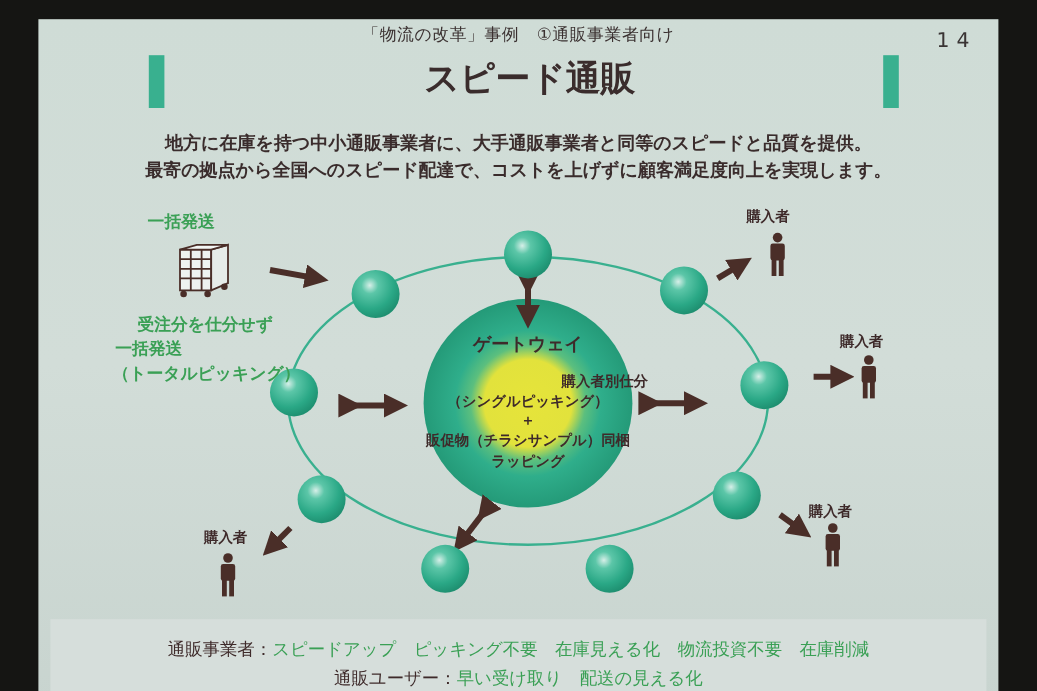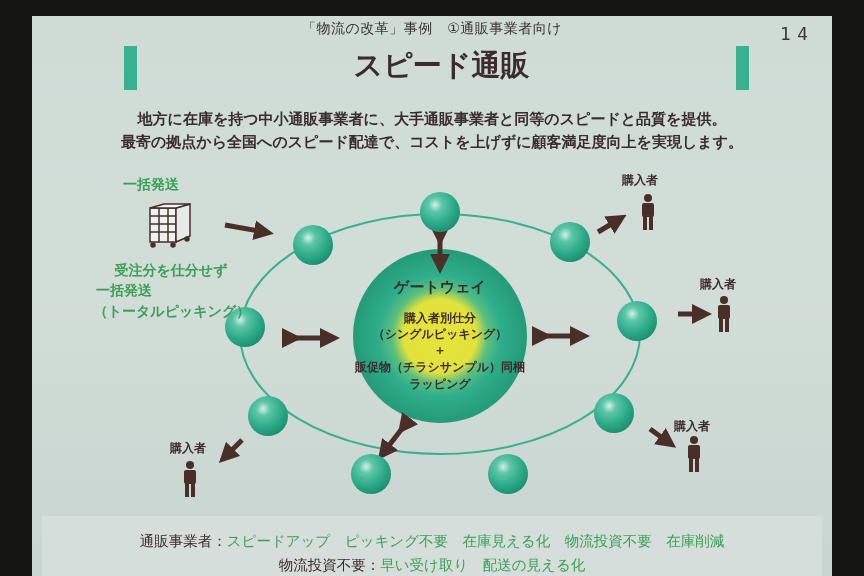--- a/index.html
+++ b/index.html
@@ -121,32 +121,32 @@
       </g>
     </g>
   </svg>
 
   <div class="txt green" style="left:91px;top:160px;font-size:14px">一括発送</div>
   <div class="txt green" style="left:64px;top:246px;font-size:14px;width:150px;text-align:center">受注分を仕分せず</div>
   <div class="txt green" style="left:64px;top:266px;font-size:14px;width:150px;text-align:left">一括発送</div>
   <div class="txt green" style="left:50px;top:287px;font-size:14px;width:180px;text-align:center">（トータルピッキング）</div>
 
   <div class="txt brown" style="left:308px;top:262px;width:200px;text-align:center;font-size:15px">ゲートウェイ</div>
-  <div class="txt brown" style="left:308px;top:294px;width:200px;text-align:center;font-size:12px">購入者別仕分</div>
+  <div class="txt brown" style="left:308px;top:294px;width:200px;font-size:12px">購入者別仕分</div>
   <div class="txt brown" style="left:308px;top:310px;width:200px;text-align:center;font-size:12px">（シングルピッキング）</div>
   <div class="txt brown" style="left:308px;top:326px;width:200px;text-align:center;font-size:12px">＋</div>
   <div class="txt brown" style="left:288px;top:343px;width:240px;text-align:center;font-size:12px">販促物（チラシサンプル）同梱</div>
   <div class="txt brown" style="left:308px;top:360px;width:200px;text-align:center;font-size:12px">ラッピング</div>
 
   <div class="txt brown" style="left:590px;top:156px;font-size:12px">購入者</div>
   <div class="txt brown" style="left:668px;top:260px;font-size:12px">購入者</div>
   <div class="txt brown" style="left:642px;top:402px;font-size:12px">購入者</div>
   <div class="txt brown" style="left:138px;top:424px;font-size:12px">購入者</div>
 
   <div class="footer">
     <div class="line" style="top:16px">
       <span class="brown">通販事業者：</span><span class="green">スピードアップ　ピッキング不要　在庫見える化　物流投資不要　在庫削減</span>
     </div>
     <div class="line" style="top:40px">
-      <span class="brown">物流投資不要：</span><span class="green">早い受け取り　配送の見える化</span>
+      <span class="brown">通販ユーザー：</span><span class="green">早い受け取り　配送の見える化</span>
     </div>
   </div>
 </div>
 
 </body></html>

